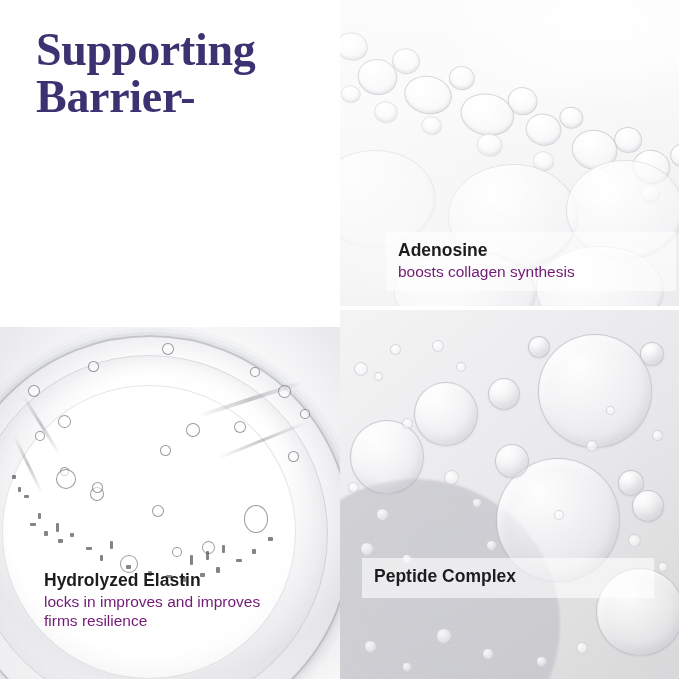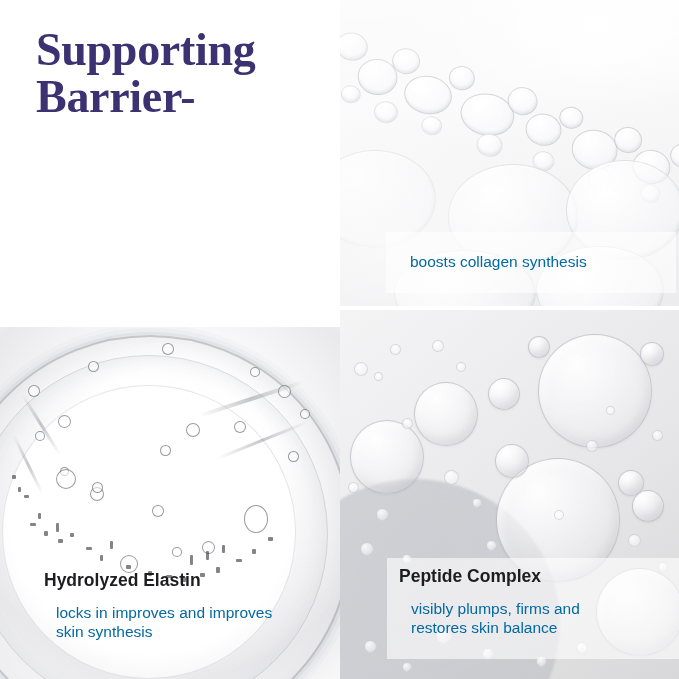--- a/index.html
+++ b/index.html
@@ -181,22 +181,22 @@
     line-height: 21px;
     color: #1d1d1f;
     margin: 0 0 1px 0;
     white-space: nowrap;
   }
   .cap-body {
     font-family: "Liberation Sans", sans-serif;
     font-weight: 400;
     font-size: 15.5px;
     line-height: 19px;
-    color: #0369a1;
-    margin: 12px;
+    color: #701a75;
+    margin: 0;
   }
   .cap-body .ln { display: block; white-space: nowrap; }
 
   #cap-adenosine { left: 46px; top: 232px; width: 266px; }
   #cap-elastin   { left: 44px; top: 570px; width: 280px; }
   #cap-peptide   { left: 46px; top: 260px; width: 252px; }
 </style>
 </head>
 <body>
 
@@ -242,20 +242,21 @@
       <div class="bub soft" style="left:-26px; top:150px; width:120px; height:96px;"></div>
       <div class="bub soft" style="left:108px; top:164px; width:128px; height:104px;"></div>
       <div class="bub soft" style="left:226px; top:160px; width:116px; height:98px;"></div>
       <div class="bub soft" style="left:54px;  top:250px; width:140px; height:84px;"></div>
       <div class="bub soft" style="left:196px; top:246px; width:126px; height:86px;"></div>
 
       <div class="foam-haze"></div>
     </div>
 
     <div class="caption" id="cap-adenosine">
+      <div class="cap-title">Adenosine</div>
       <div class="cap-body">
         <span class="ln">boosts collagen synthesis</span>
       </div>
     </div>
   </div>
 
   <div class="quad" id="quad-elastin">
     <div class="photo">
       <div class="ring-base"></div>
       <div class="ring ring-outer"></div>
@@ -313,21 +314,21 @@
       <div class="streak" style="left:196px; top:70px;  width:110px; height:4px; transform:rotate(-18deg);"></div>
       <div class="streak" style="left:214px; top:112px; width:96px;  height:3px; transform:rotate(-22deg);"></div>
       <div class="streak" style="left:6px;   top:96px;  width:70px;  height:3px; transform:rotate(58deg);"></div>
       <div class="streak" style="left:-4px;  top:136px; width:64px;  height:3px; transform:rotate(64deg);"></div>
     </div>
 
     <div class="caption plain" id="cap-elastin" style="left:44px; top:243px;">
       <div class="cap-title">Hydrolyzed Elastin</div>
       <div class="cap-body">
         <span class="ln">locks in improves and improves</span>
-        <span class="ln">skin synthesis</span>
+        <span class="ln">firms resilience</span>
       </div>
     </div>
   </div>
 
   <div class="quad" id="quad-peptide">
     <div class="photo">
       <div class="drop-base"></div>
       <div class="drop-shade"></div>
 
       <div class="drop" style="left:198px; top:24px;  width:112px; height:112px;"></div>
@@ -362,22 +363,18 @@
       <div class="microdrop" style="left:20px;  top:232px; width:12px; height:12px;"></div>
       <div class="microdrop" style="left:62px;  top:244px; width:8px;  height:8px;"></div>
       <div class="microdrop" style="left:96px;  top:318px; width:14px; height:14px;"></div>
       <div class="microdrop" style="left:142px; top:338px; width:10px; height:10px;"></div>
       <div class="microdrop" style="left:196px; top:346px; width:9px;  height:9px;"></div>
       <div class="microdrop" style="left:24px;  top:330px; width:11px; height:11px;"></div>
       <div class="microdrop" style="left:62px;  top:352px; width:8px;  height:8px;"></div>
       <div class="microdrop" style="left:236px; top:332px; width:10px; height:10px;"></div>
     </div>
 
-    <div class="caption" id="cap-peptide" style="left:47px; top:248px; width:268px;">
+    <div class="caption" id="cap-peptide" style="left:22px; top:248px; width:268px;">
       <div class="cap-title">Peptide Complex</div>
-      <div class="cap-body">
-        <span class="ln">visibly plumps, firms and</span>
-        <span class="ln">restores skin balance</span>
-      </div>
     </div>
   </div>
 
 </div>
 
 </body></html>

